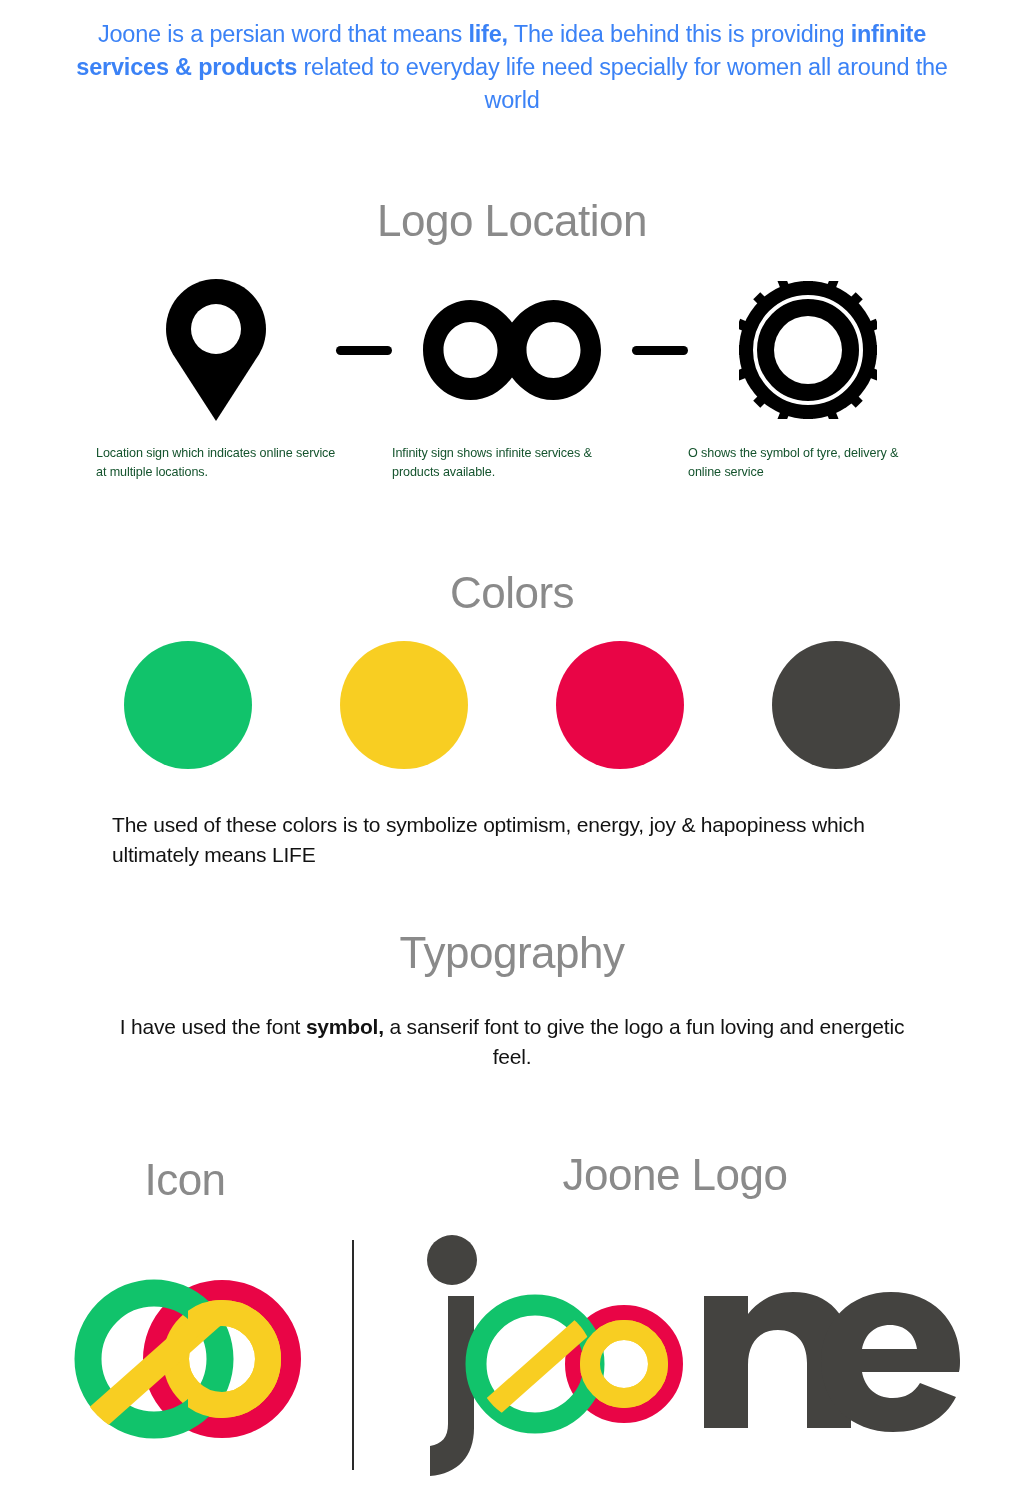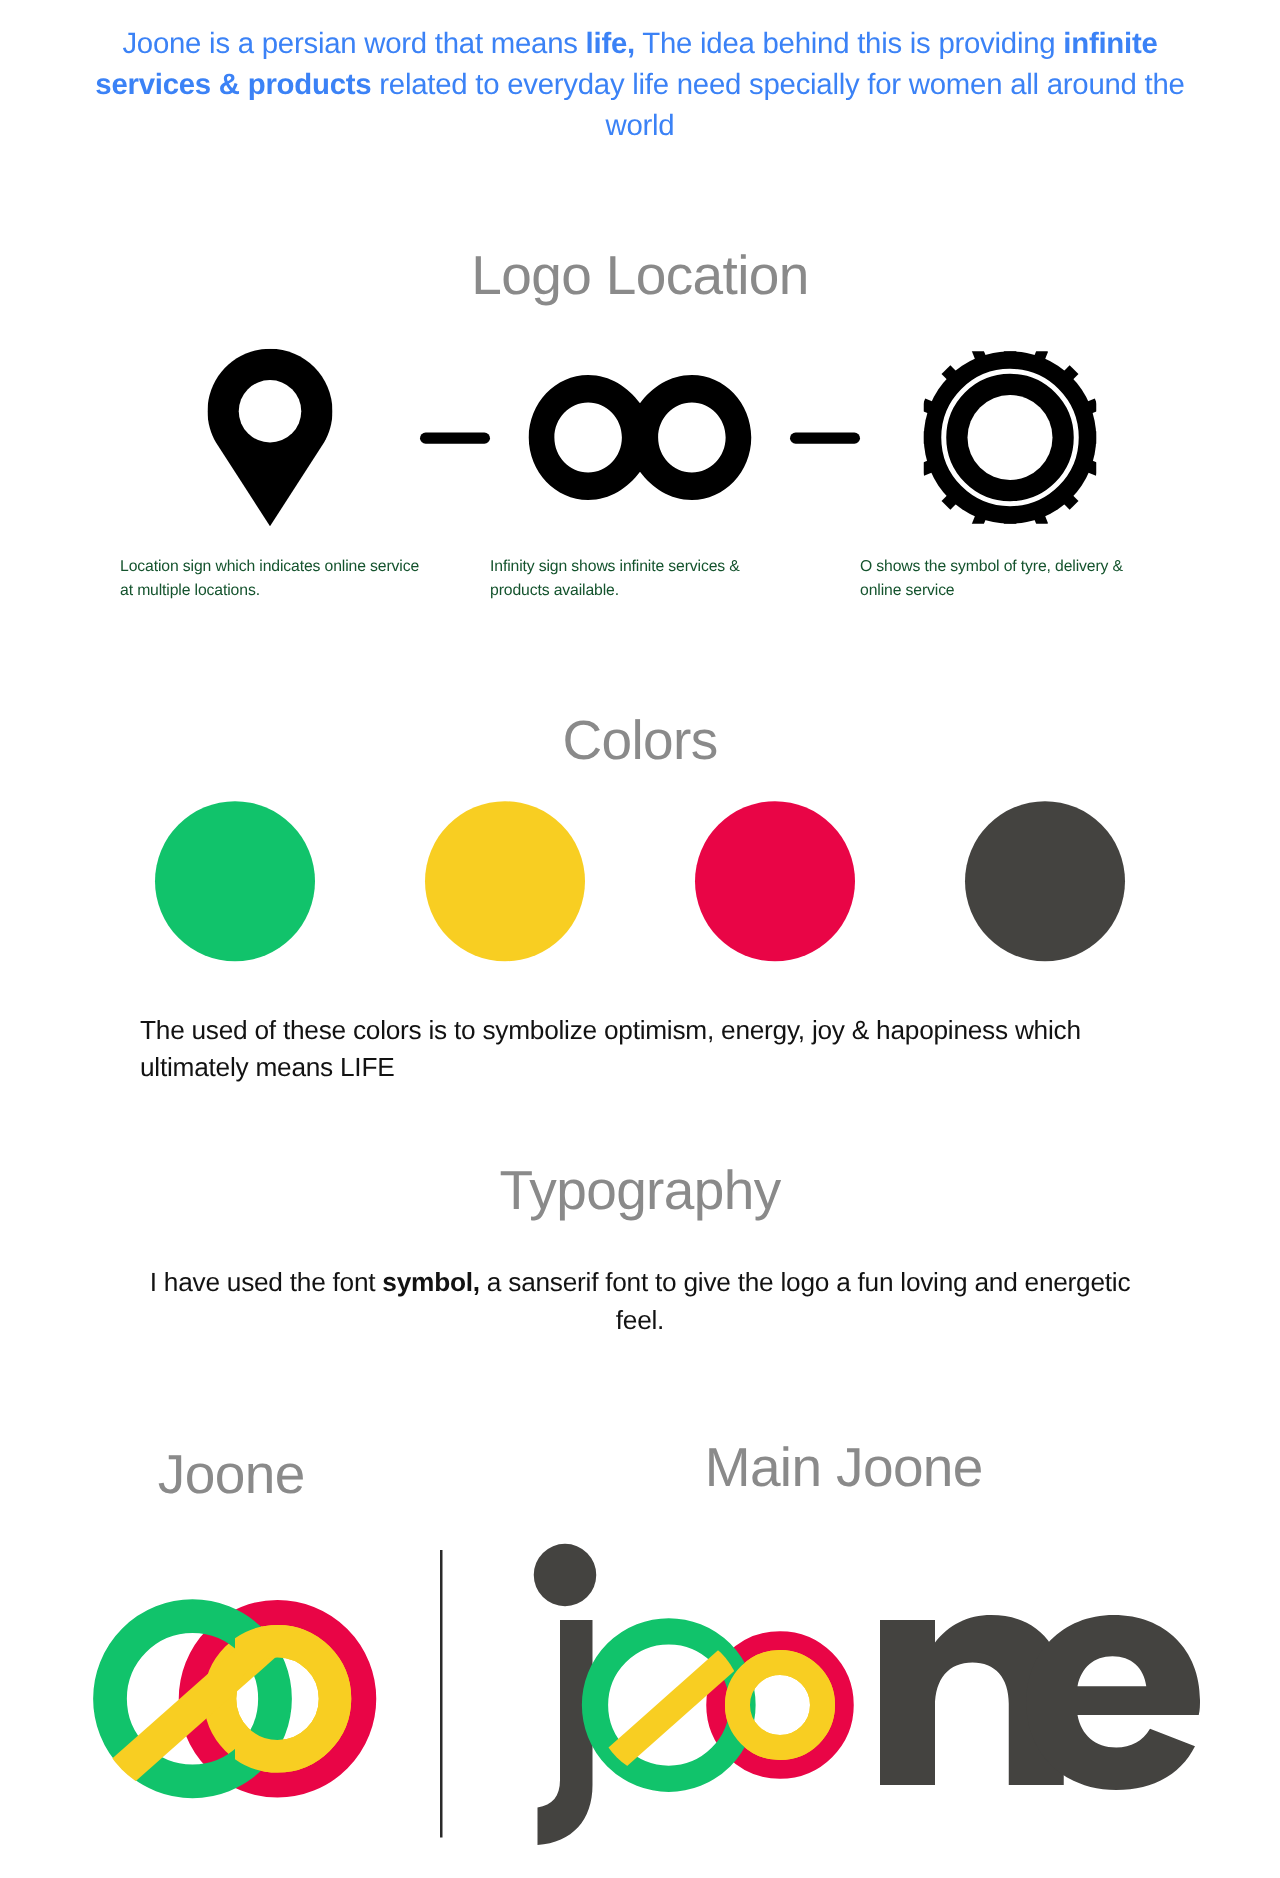--- a/index.html
+++ b/index.html
@@ -261,22 +261,22 @@
 </div>
 
 <div class="colors-note">The used of these colors is to symbolize optimism, energy, joy &amp; hapopiness which ultimately means LIFE</div>
 
 <div class="section-heading" id="heading-typography">Typography</div>
 
 <div class="typo-note">
   <span>I have used the font </span><b>symbol,</b><span> a sanserif font to give the logo a fun loving and energetic feel.</span>
 </div>
 
-<div id="heading-icon">Joone</div>
-<div id="heading-main-logo">Main Joone</div>
+<div id="heading-icon">Icon</div>
+<div id="heading-main-logo">Joone Logo</div>
 
 <div class="bottom-divider"></div>
 
 <div class="icon-mark-wrap">
   <svg width="232" height="162" viewBox="0 0 232 162">
     <defs>
       <clipPath id="clipLeftRing">
         <circle cx="82" cy="81" r="80"></circle>
       </clipPath>
       <clipPath id="clipRightArea">

